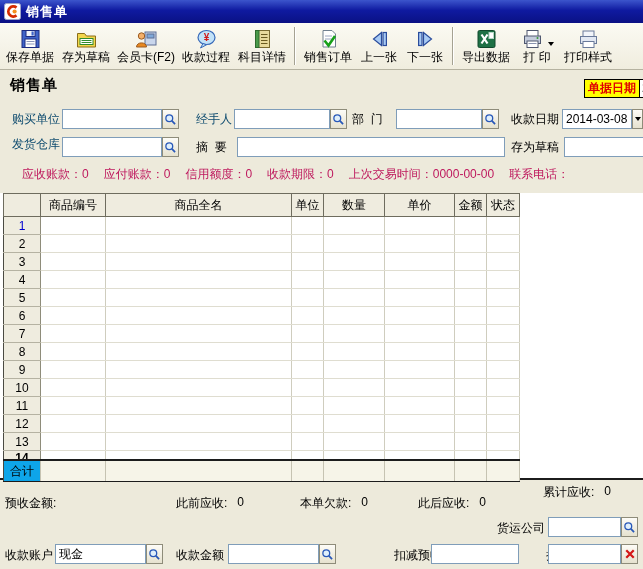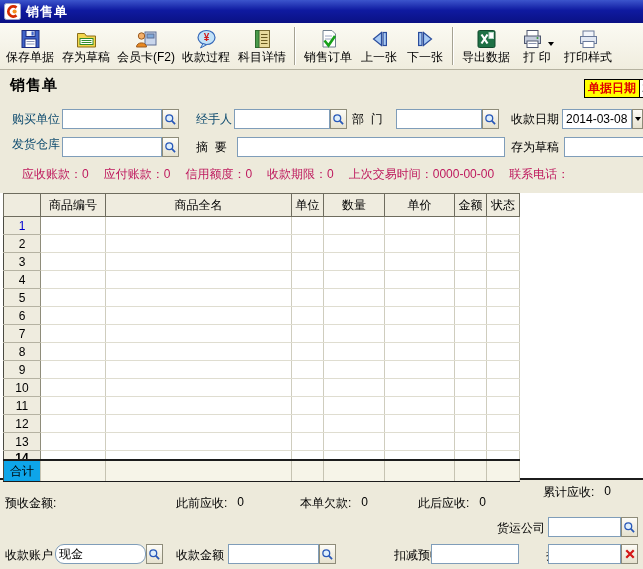--- a/index.html
+++ b/index.html
@@ -451,21 +451,21 @@
 <span class="flabel" style="left:497px;top:521px;">货运公司</span>
 <input class="xpinput" style="left: 548px; top: 517px; width: 73px;" value="">
 <button class="magbtn" style="left:621px;top:517px;">
   <svg width="13" height="13" viewBox="0 0 16 16">
       <circle cx="6.5" cy="6.5" r="4.2" fill="#DFEFFB" stroke="#2858B8" stroke-width="1.6"></circle>
       <line x1="9.8" y1="9.8" x2="13.6" y2="13.6" stroke="#2858B8" stroke-width="2.2"></line>
     </svg>
 </button>
 
 <span class="flabel" style="left:5px;top:548px;">收款账户</span>
-<input class="xpinput" style="left: 55px; top: 544px; width: 91px; border-radius: 9px;" value="现金">
+<input class="xpinput" style="left: 55px; top: 544px; width: 91px;" value="现金">
 <button class="magbtn" style="left:146px;top:544px;">
   <svg width="13" height="13" viewBox="0 0 16 16">
       <circle cx="6.5" cy="6.5" r="4.2" fill="#DFEFFB" stroke="#2858B8" stroke-width="1.6"></circle>
       <line x1="9.8" y1="9.8" x2="13.6" y2="13.6" stroke="#2858B8" stroke-width="2.2"></line>
     </svg>
 </button>
 
 <span class="flabel" style="left:176px;top:548px;">收款金额</span>
 <input class="xpinput" style="left: 228px; top: 544px; width: 91px;" value="">
 <button class="magbtn" style="left:319px;top:544px;">

